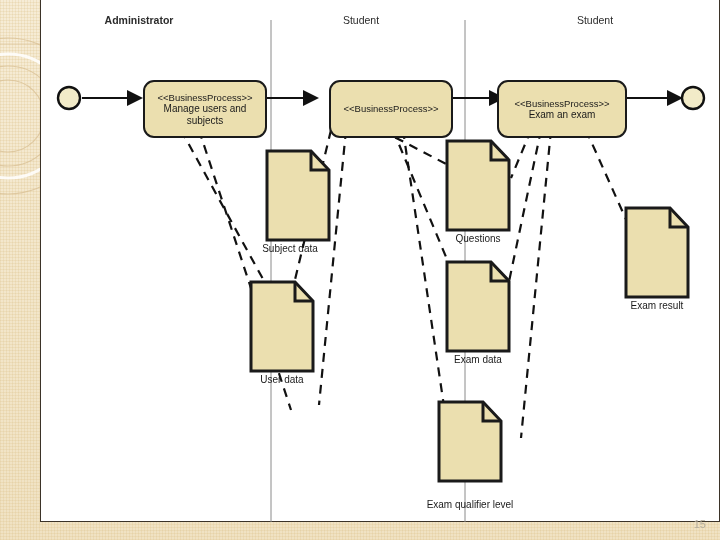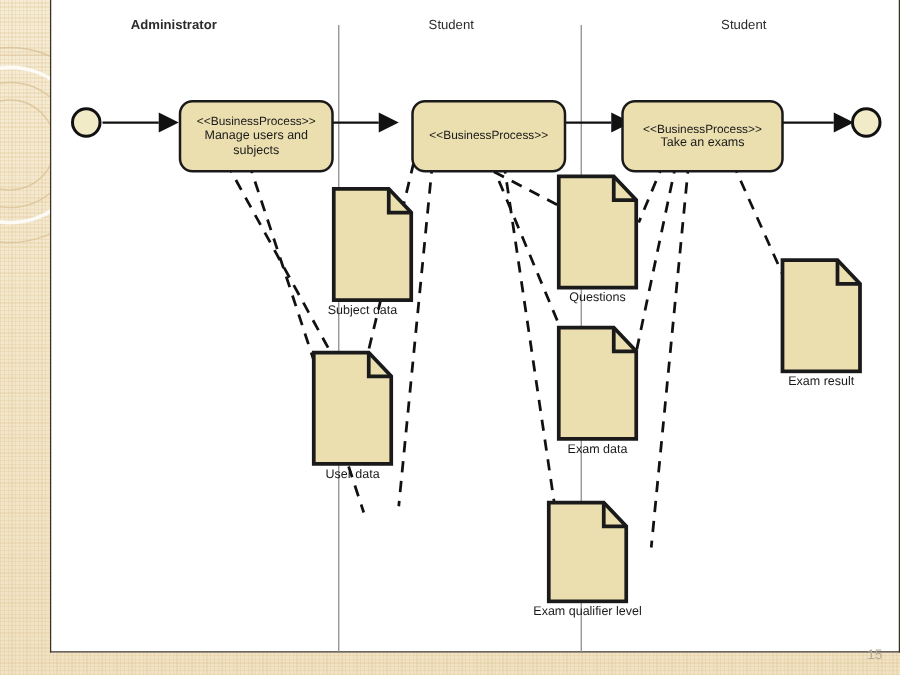--- a/index.html
+++ b/index.html
@@ -149,21 +149,21 @@
     <div class="stereo">&lt;&lt;BusinessProcess&gt;&gt;</div>
     <div class="lbl">Manage users and subjects</div>
   </div>
 
   <div class="proc" style="left:288px;top:80px;width:124px;height:58px;">
     <div class="stereo">&lt;&lt;BusinessProcess&gt;&gt;</div>
   </div>
 
   <div class="proc" style="left:456px;top:80px;width:130px;height:58px;">
     <div class="stereo">&lt;&lt;BusinessProcess&gt;&gt;</div>
-    <div class="lbl">Take an exams</div>
+    <div class="lbl">Exam an exam</div>
   </div>
 
   <div class="dobj" style="left:208px;top:149px;padding-left:16px;">
     <svg width="66" height="93" viewBox="0 0 66 93">
       <path d="M2,2 H46 L64,21 V91 H2 Z" fill="#EBDFAF" stroke="#1a1a1a" stroke-width="3"></path>
       <path d="M46,2 V21 H64" fill="none" stroke="#1a1a1a" stroke-width="3"></path>
     </svg>
     <div class="cap" style="top:93px;">Subject data</div>
   </div>
 
@@ -189,21 +189,21 @@
       <path d="M46,2 V21 H64" fill="none" stroke="#1a1a1a" stroke-width="3"></path>
     </svg>
     <div class="cap" style="top:93px;">Questions</div>
   </div>
 
   <div class="dobj" style="left:396px;top:400px;">
     <svg width="66" height="83" viewBox="0 0 66 83">
       <path d="M2,2 H46 L64,21 V81 H2 Z" fill="#EBDFAF" stroke="#1a1a1a" stroke-width="3"></path>
       <path d="M46,2 V21 H64" fill="none" stroke="#1a1a1a" stroke-width="3"></path>
     </svg>
-    <div class="cap" style="top:83px;">Exam qualifier level</div>
+    <div class="cap" style="top:98px;">Exam qualifier level</div>
   </div>
 
   <div class="dobj" style="left:583px;top:206px;">
     <svg width="66" height="93" viewBox="0 0 66 93">
       <path d="M2,2 H46 L64,21 V91 H2 Z" fill="#EBDFAF" stroke="#1a1a1a" stroke-width="3"></path>
       <path d="M46,2 V21 H64" fill="none" stroke="#1a1a1a" stroke-width="3"></path>
     </svg>
     <div class="cap" style="top:93px;">Exam result</div>
   </div>
 

